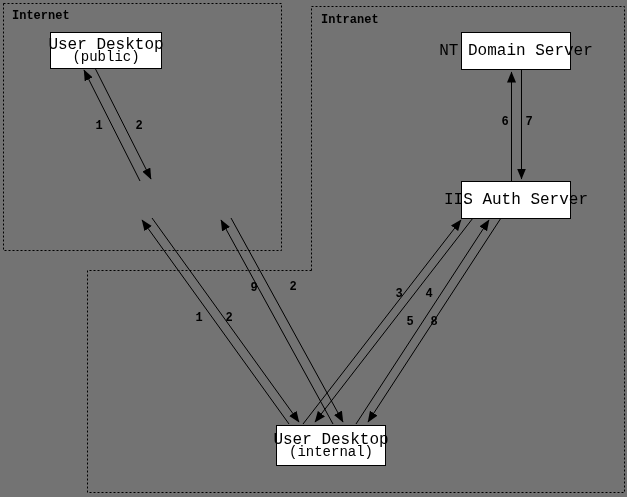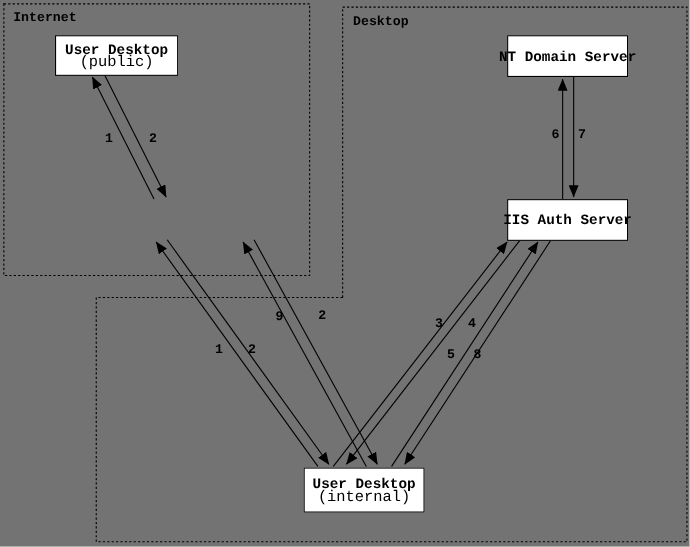--- a/index.html
+++ b/index.html
@@ -10,21 +10,21 @@
   }
   .connector-layer{position:absolute;left:0;top:0;width:627px;height:497px;}
   .zone-label{
     position:absolute;font-size:12px;font-weight:bold;white-space:nowrap;
   }
   .node{
     position:absolute;box-sizing:border-box;border:1px solid #000;background:#fff;
     display:flex;flex-direction:column;align-items:center;justify-content:center;
     text-align:center;
   }
-  .node-title{font-size:13px;font-weight:bold;line-height:13px;white-space:nowrap;}
+  .node-title{font-size:16px;font-weight:normal;line-height:13px;white-space:nowrap;}
   .node-sub{font-size:14px;font-weight:normal;line-height:11px;white-space:nowrap;}
   .node-sub:empty{display:none;}
   .edge-label{
     position:absolute;font-size:12px;font-weight:bold;
     transform:translate(-50%,-50%);white-space:nowrap;
   }
 </style>
 </head>
 <body>
 
@@ -53,21 +53,21 @@
     <line x1="231" y1="218" x2="343" y2="422" stroke="#000" stroke-width="1" marker-end="url(#arrowhead)"></line>
 
     <line x1="303" y1="424" x2="461" y2="220" stroke="#000" stroke-width="1" marker-end="url(#arrowhead)"></line>
     <line x1="473" y1="218" x2="315" y2="422" stroke="#000" stroke-width="1" marker-end="url(#arrowhead)"></line>
 
     <line x1="356" y1="424" x2="489" y2="220" stroke="#000" stroke-width="1" marker-end="url(#arrowhead)"></line>
     <line x1="501" y1="218" x2="368" y2="422" stroke="#000" stroke-width="1" marker-end="url(#arrowhead)"></line>
   </svg>
 
   <span class="zone-label" style="left:12px;top:9px">Internet</span>
-  <span class="zone-label" style="left:321px;top:13px">Desktop</span>
+  <span class="zone-label" style="left:321px;top:13px">Intranet</span>
 
   <div class="node" style="left:50px;top:32px;width:112px;height:37px">
     <span class="node-title">User Desktop</span>
     <span class="node-sub">(public)</span>
   </div>
 
 
   <div class="node" style="left:461px;top:181px;width:110px;height:38px">
     <span class="node-title">IIS Auth Server</span>
 

